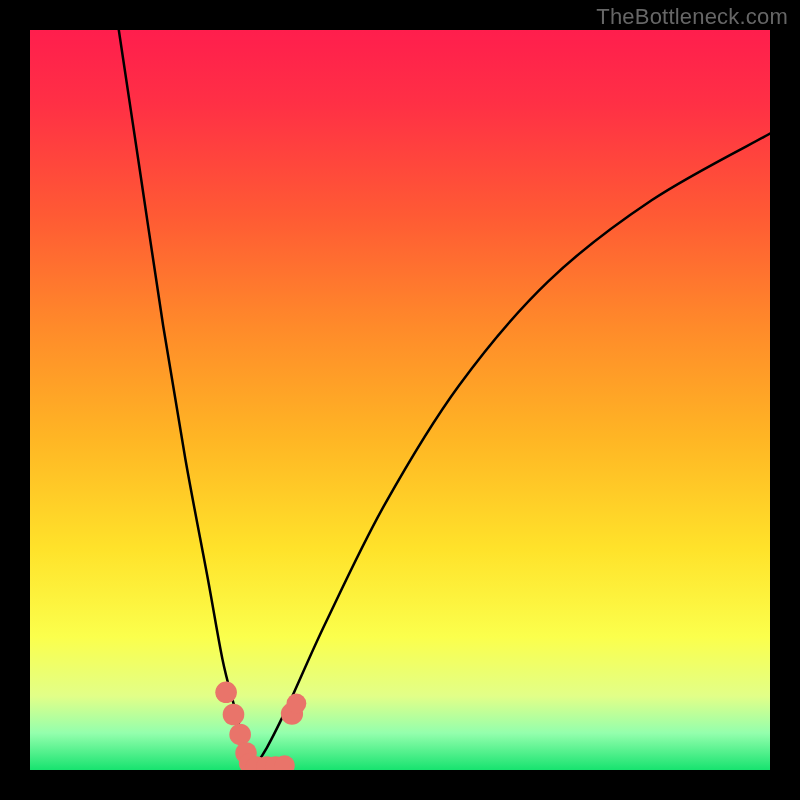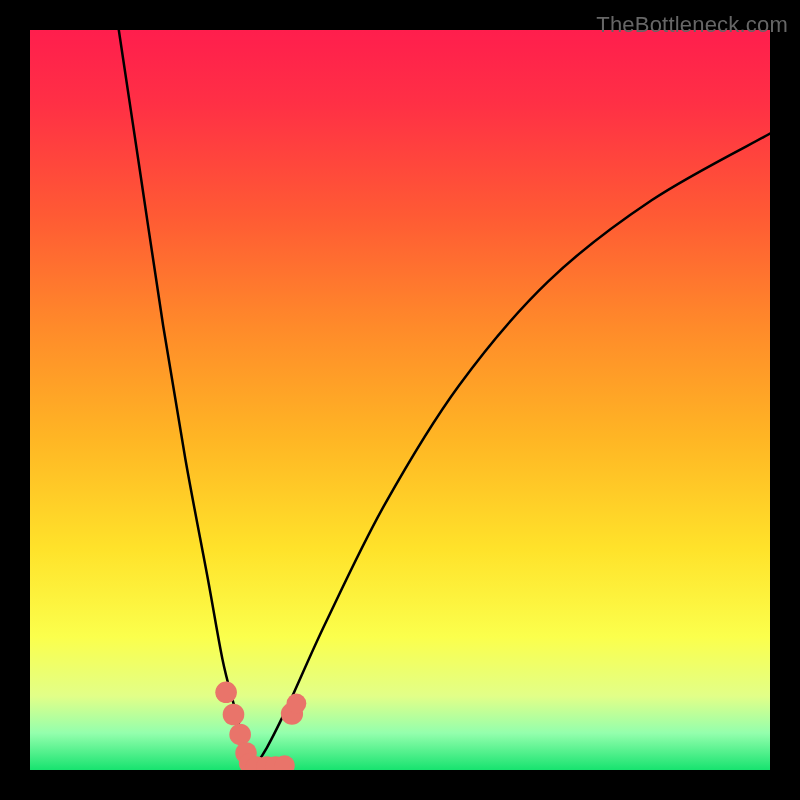--- a/index.html
+++ b/index.html
@@ -12,21 +12,21 @@
     font-family: Arial, Helvetica, sans-serif;
   }
   .stage {
     position: relative;
     width: 800px;
     height: 800px;
     background: #000;
   }
   .watermark {
     position: absolute;
-    top: 12px;
+    top: 4px;
     right: 12px;
     color: #666;
     font-size: 22px;
     font-weight: 400;
     letter-spacing: 0.2px;
     user-select: none;
   }
   svg {
     position: absolute;
     left: 0;

